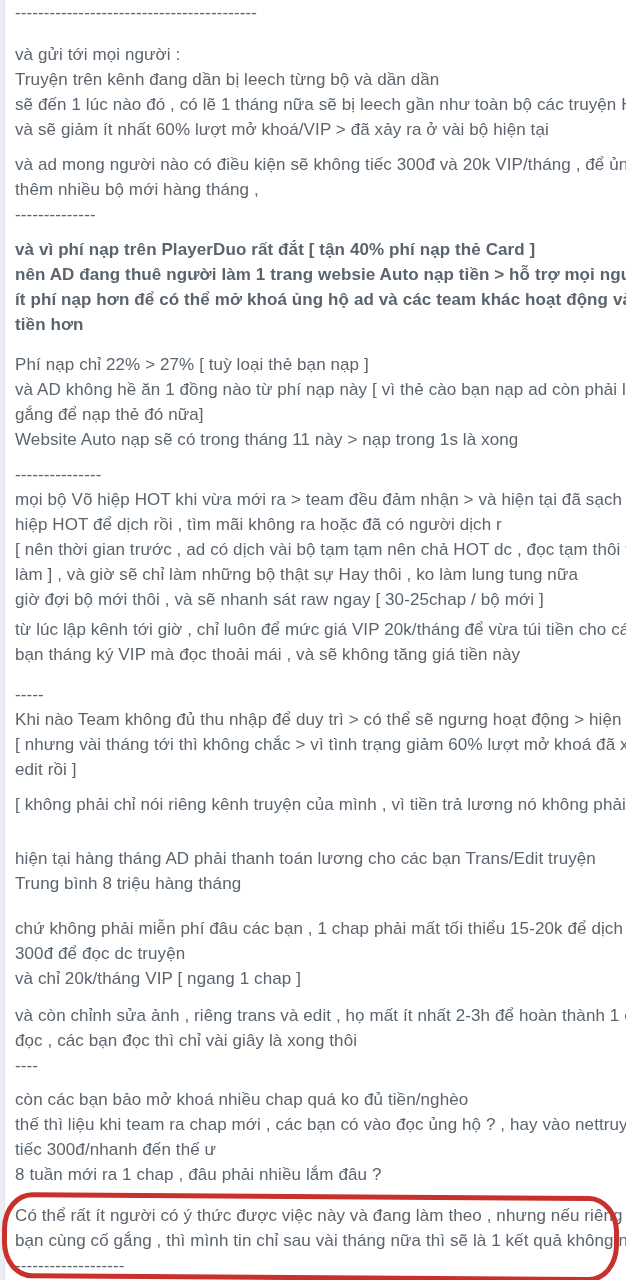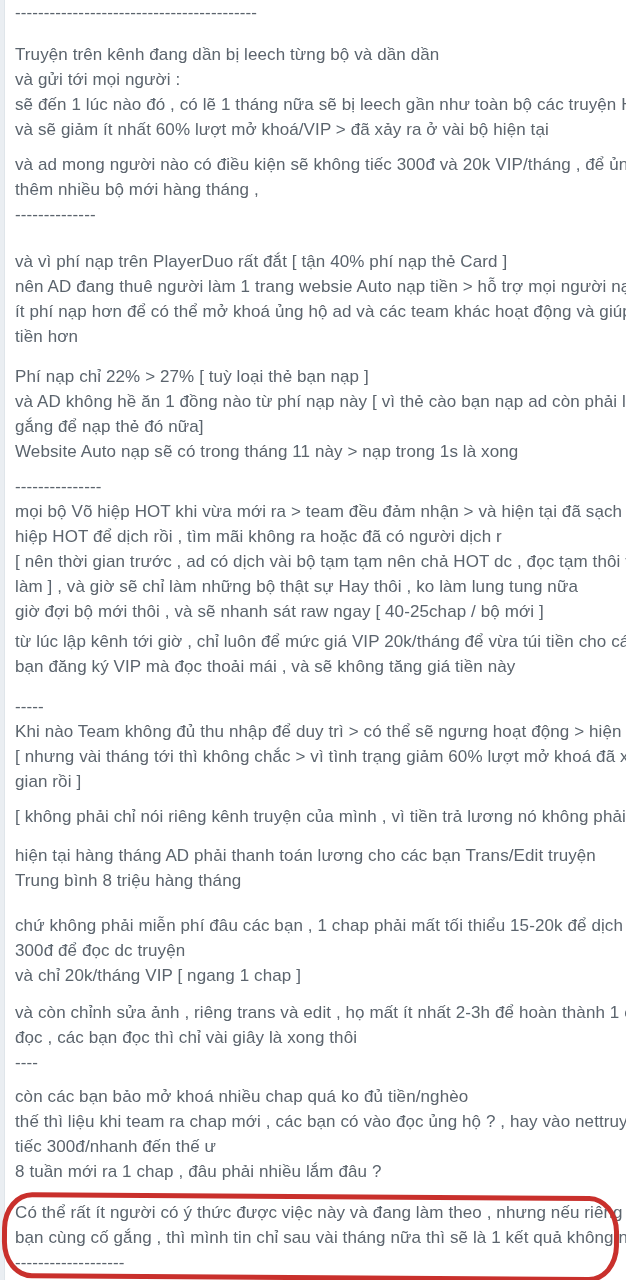--- a/index.html
+++ b/index.html
@@ -23,29 +23,29 @@
   .line {
     height: 25px; line-height: 25px;
     white-space: pre;
     letter-spacing: 0.1px;
   }
   
   .para:nth-child(1)  { margin-top: 0; }
   .para:nth-child(2)  { margin-top: 17px; }
   .para:nth-child(3)  { margin-top: 10px; }
   .para:nth-child(4)  { margin-top: 0; }
-  .para:nth-child(5)  { margin-top: 22px; }
+  .para:nth-child(5)  { margin-top: 10px; font-weight: bold; }
   .para:nth-child(6)  { margin-top: 15px; }
   .para:nth-child(7)  { margin-top: 10px; }
   .para:nth-child(8)  { margin-top: 0; }
   .para:nth-child(9)  { margin-top: 5px; }
   .para:nth-child(10) { margin-top: 15px; }
   .para:nth-child(11) { margin-top: 0; }
   .para:nth-child(12) { margin-top: 10px; }
-  .para:nth-child(13) { margin-top: 14px; }
+  .para:nth-child(13) { margin-top: 29px; }
   .para:nth-child(14) { margin-top: 20px; }
   .para:nth-child(15) { margin-top: 12px; }
   .para:nth-child(16) { margin-top: 9px; }
   .para:nth-child(17) { margin-top: 16px; }
   .highlight {
     position: absolute;
     left: 2px; top: 1192px;
     width: 617px; height: 86px;
     border: 5px solid #c9302c;
     border-radius: 30px / 36px;
@@ -57,22 +57,22 @@
 </head>
 <body style="background: rgb(255, 255, 255);">
 
 <div class="page">
   <div class="left-strip"></div>
   <div class="content" id="content" style="color: rgb(91, 100, 109);">
       <div class="para">
         <div class="line">------------------------------------------</div>
       </div>
       <div class="para">
+        <div class="line">và gửi tới mọi người :</div>
         <div class="line">Truyện trên kênh đang dần bị leech từng bộ và dần dần</div>
-        <div class="line">và gửi tới mọi người :</div>
         <div class="line">sẽ đến 1 lúc nào đó , có lẽ 1 tháng nữa sẽ bị leech gần như toàn bộ các truyện HOT trong kênh ,</div>
         <div class="line">và sẽ giảm ít nhất 60% lượt mở khoá/VIP &gt; đã xảy ra ở vài bộ hiện tại</div>
       </div>
       <div class="para">
         <div class="line">và ad mong người nào có điều kiện sẽ không tiếc 300đ và 20k VIP/tháng , để ủng hộ duy trì và ra</div>
         <div class="line">thêm nhiều bộ mới hàng tháng ,</div>
       </div>
       <div class="para">
         <div class="line">--------------</div>
       </div>
@@ -89,33 +89,33 @@
         <div class="line">Website Auto nạp sẽ có trong tháng 11 này &gt; nạp trong 1s là xong</div>
       </div>
       <div class="para">
         <div class="line">---------------</div>
       </div>
       <div class="para">
         <div class="line">mọi bộ Võ hiệp HOT khi vừa mới ra &gt; team đều đảm nhận &gt; và hiện tại đã sạch các bộ truyện võ</div>
         <div class="line">hiệp HOT để dịch rồi , tìm mãi không ra hoặc đã có người dịch r</div>
         <div class="line">[ nên thời gian trước , ad có dịch vài bộ tạm tạm nên chả HOT dc , đọc tạm thôi vì chả còn bộ nào</div>
         <div class="line">làm ] , và giờ sẽ chỉ làm những bộ thật sự Hay thôi , ko làm lung tung nữa</div>
-        <div class="line">giờ đợi bộ mới thôi , và sẽ nhanh sát raw ngay [ 40-25chap / bộ mới ]</div>
+        <div class="line">giờ đợi bộ mới thôi , và sẽ nhanh sát raw ngay [ 30-25chap / bộ mới ]</div>
       </div>
       <div class="para">
         <div class="line">từ lúc lập kênh tới giờ , chỉ luôn để mức giá VIP 20k/tháng để vừa túi tiền cho các</div>
-        <div class="line">bạn đăng ký VIP mà đọc thoải mái , và sẽ không tăng giá tiền này</div>
+        <div class="line">bạn tháng ký VIP mà đọc thoải mái , và sẽ không tăng giá tiền này</div>
       </div>
       <div class="para">
         <div class="line">-----</div>
       </div>
       <div class="para">
         <div class="line">Khi nào Team không đủ thu nhập để duy trì &gt; có thể sẽ ngưng hoạt động &gt; hiện tại thì không</div>
         <div class="line">[ nhưng vài tháng tới thì không chắc &gt; vì tình trạng giảm 60% lượt mở khoá đã xảy ra ở vài bộ bị</div>
-        <div class="line">gian rồi ]</div>
+        <div class="line">edit rồi ]</div>
       </div>
       <div class="para">
         <div class="line">[ không phải chỉ nói riêng kênh truyện của mình , vì tiền trả lương nó không phải là con số ít , vì</div>
       </div>
       <div class="para">
         <div class="line">hiện tại hàng tháng AD phải thanh toán lương cho các bạn Trans/Edit truyện</div>
         <div class="line">Trung bình 8 triệu hàng tháng</div>
       </div>
       <div class="para">
         <div class="line">chứ không phải miễn phí đâu các bạn , 1 chap phải mất tối thiểu 15-20k để dịch &gt; trong khi chỉ</div>

